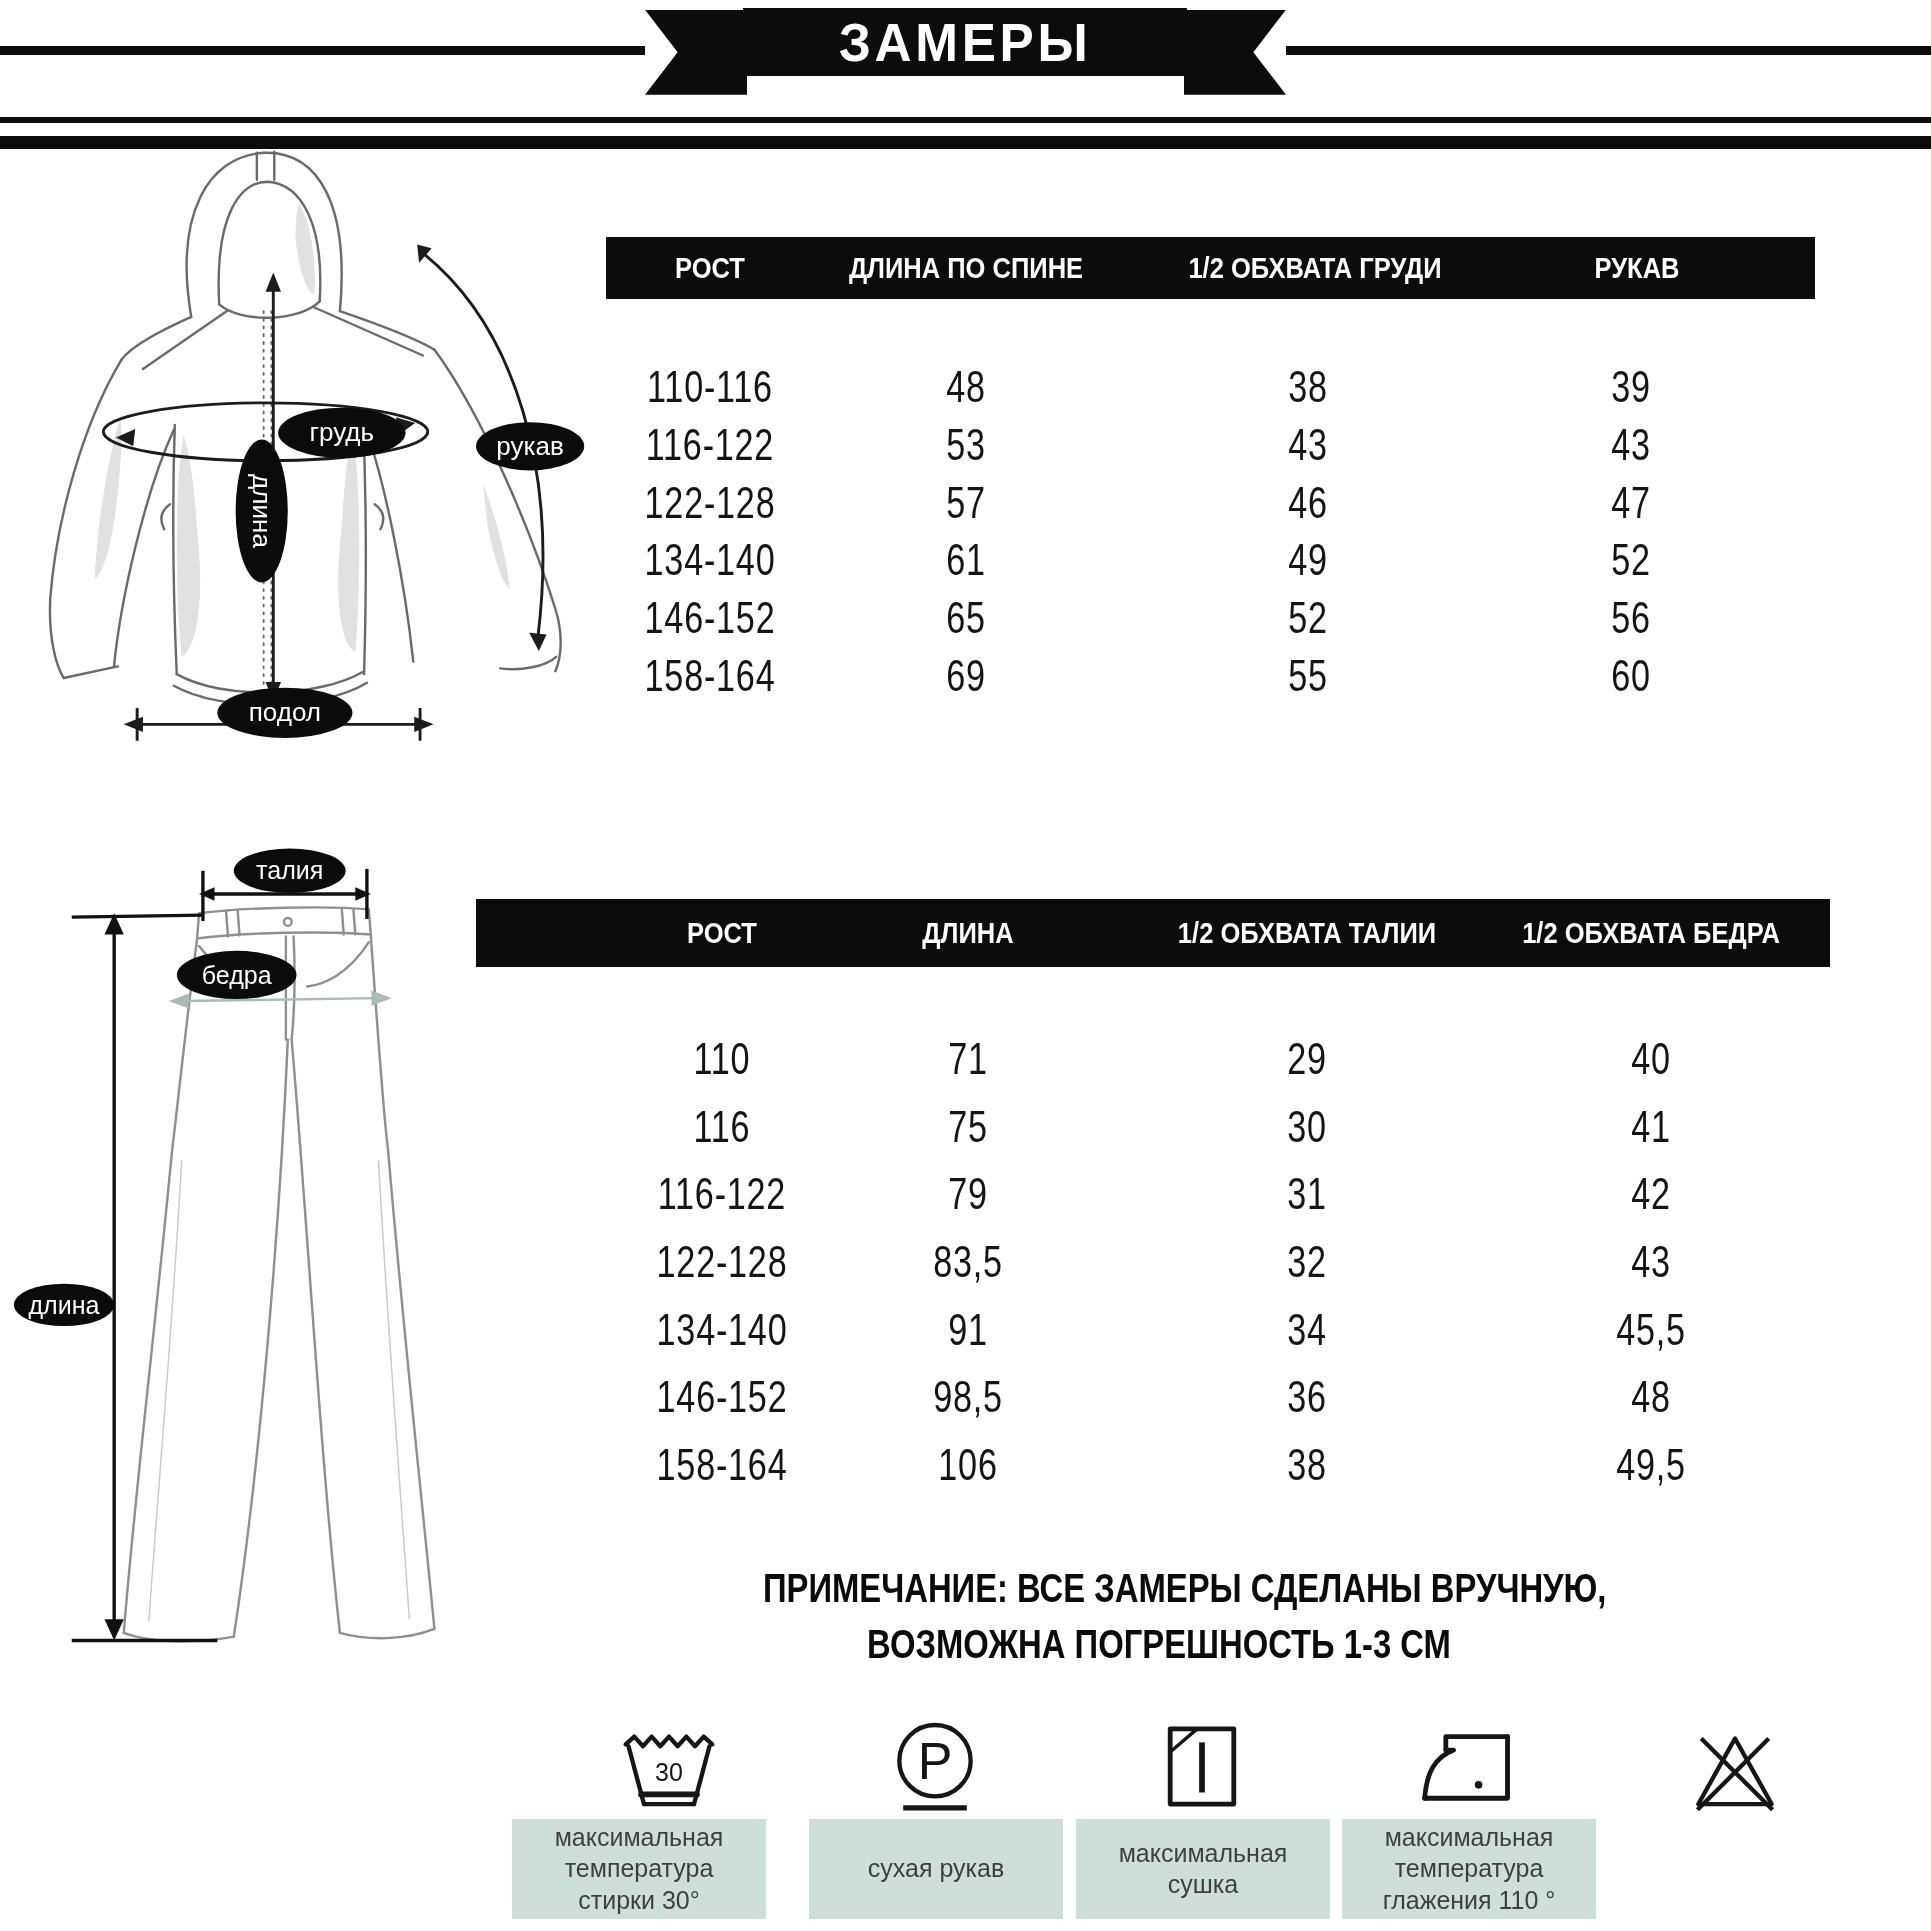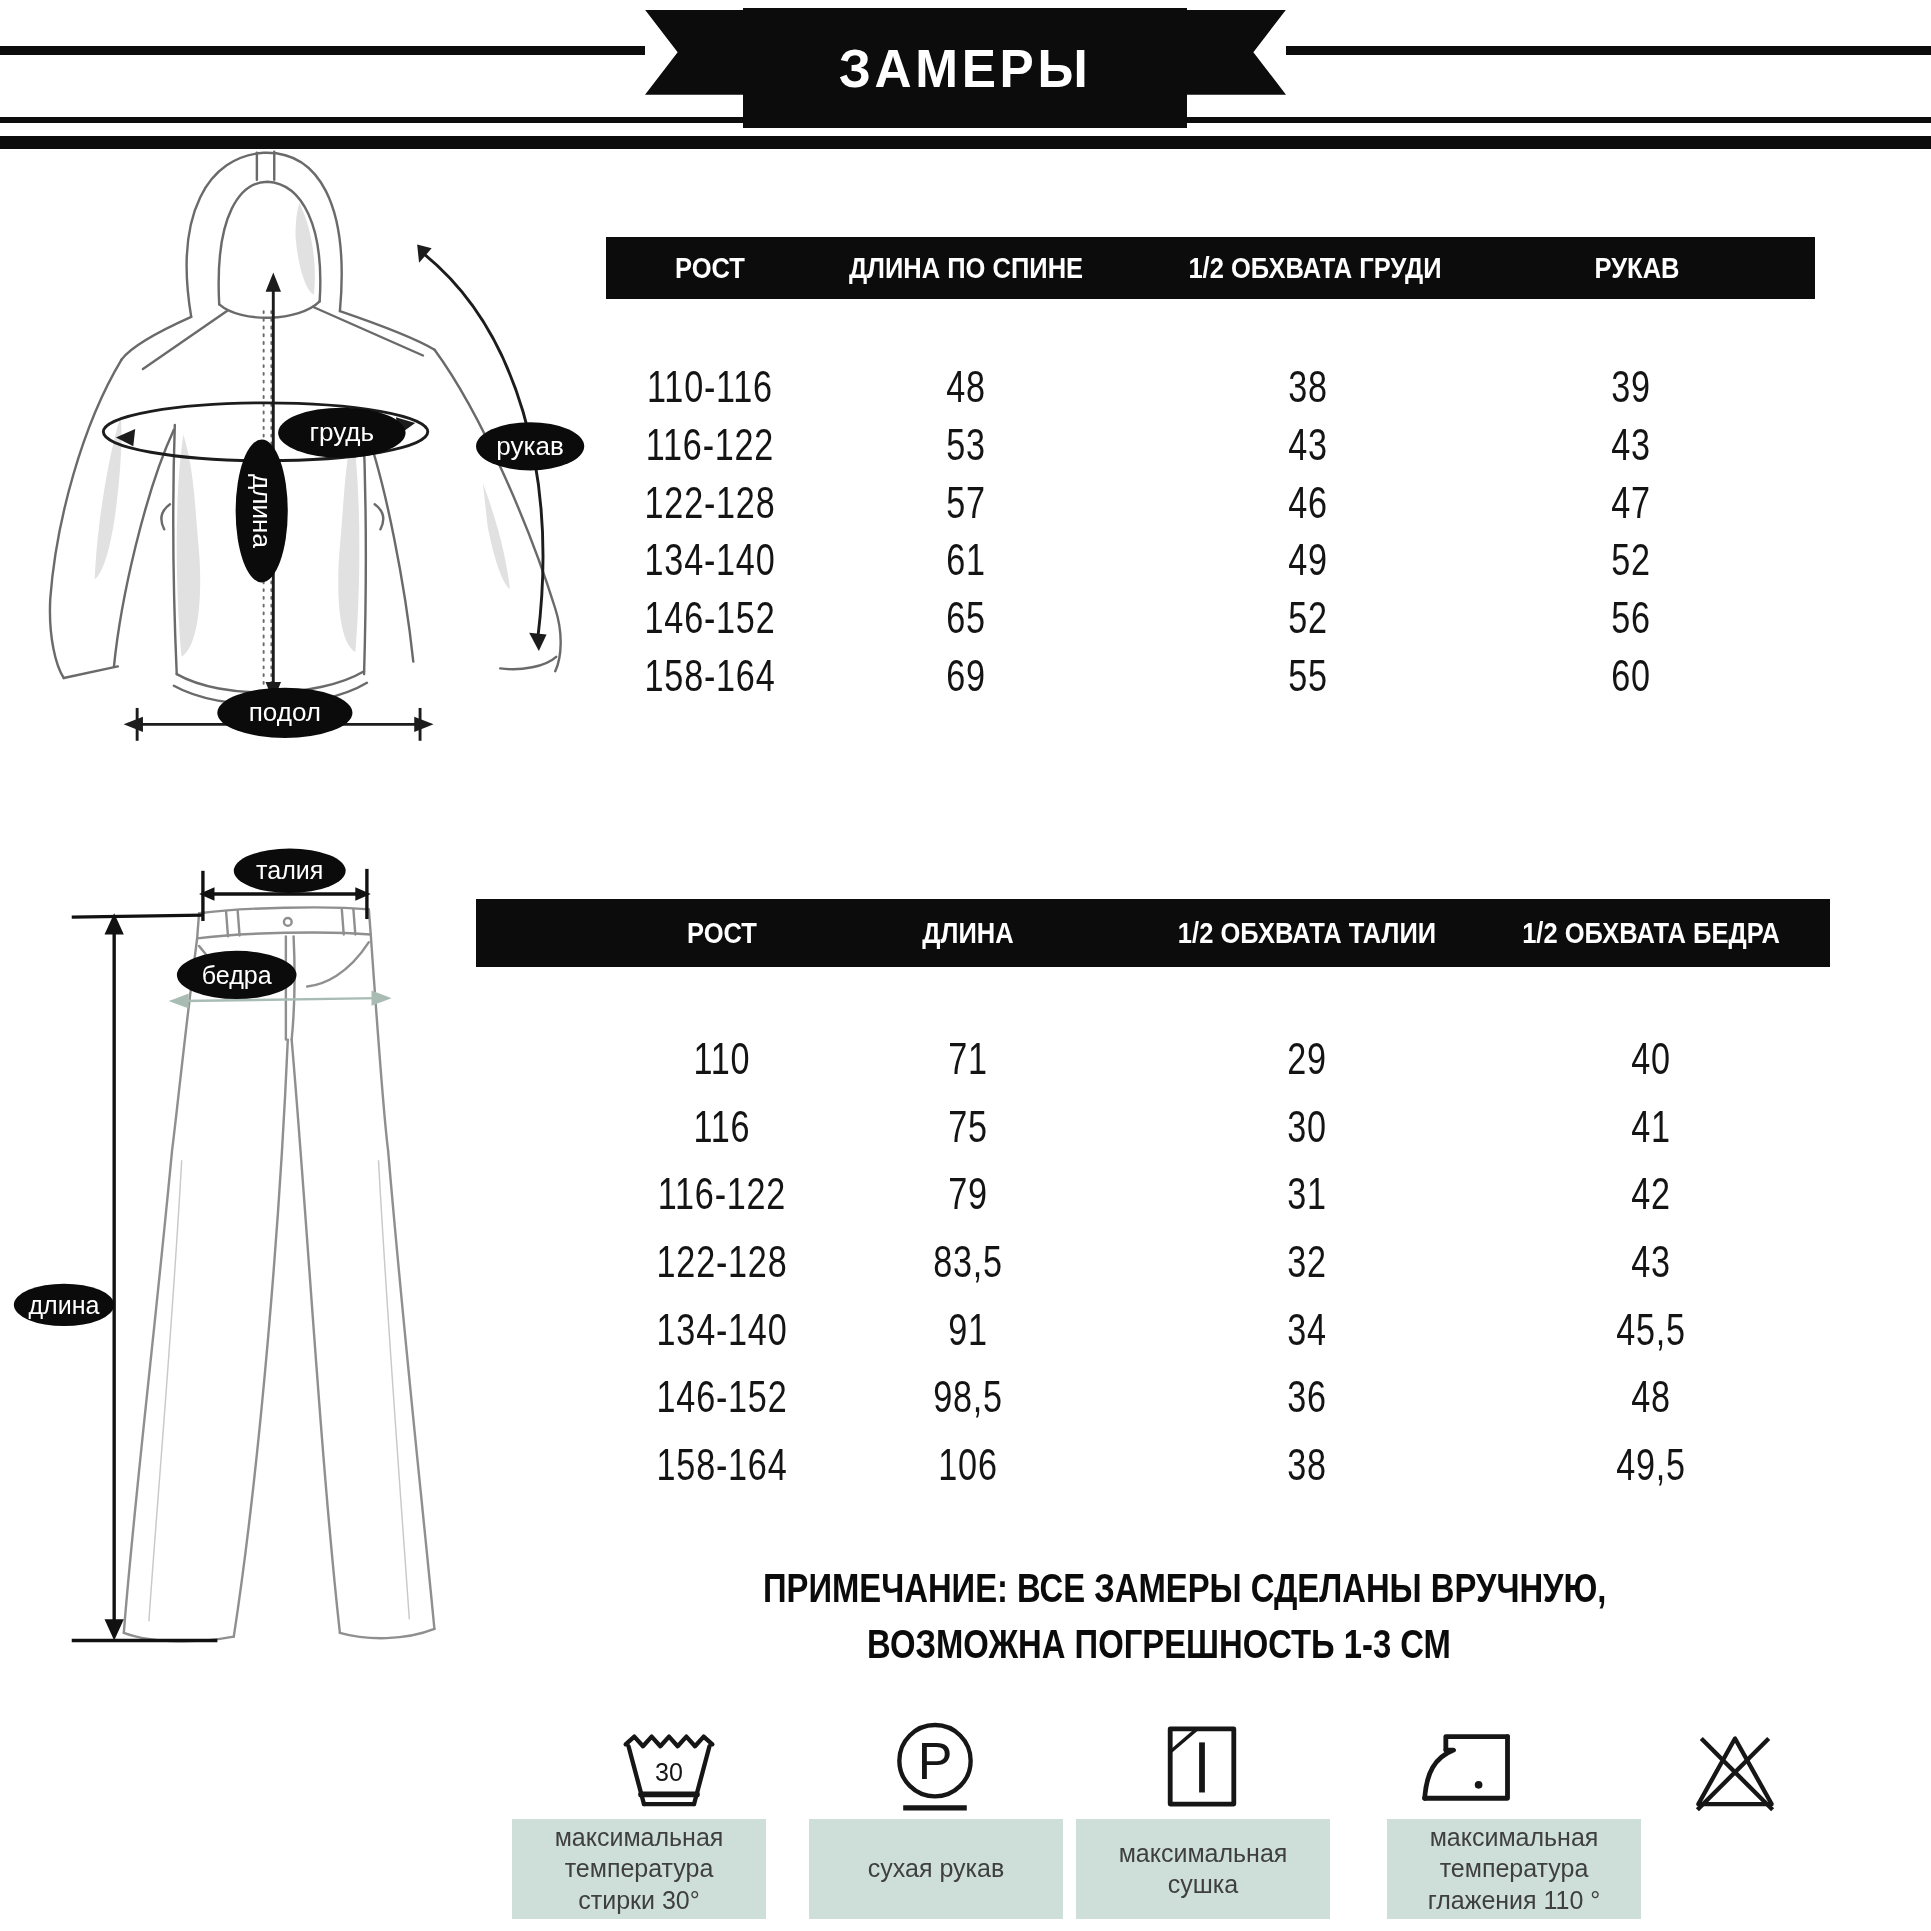--- a/index.html
+++ b/index.html
@@ -6,21 +6,21 @@
   .page{position:relative;width:1931px;height:1931px;background:#fff;overflow:hidden;
         font-family:"Liberation Sans",sans-serif;color:#111;}
   .abs{position:absolute;}
   
   .hline{position:absolute;top:46px;height:8.7px;background:#0c0c0c;}
   .hl-left{left:0;width:645px;}
   .hl-right{left:1286px;width:645px;}
   .ribbon-tail{position:absolute;top:9.7px;width:102px;height:85px;background:#0c0c0c;}
   .tail-left{left:645px;clip-path:polygon(0 0,100% 0,100% 100%,0 100%,32% 50%);}
   .tail-right{left:1184px;clip-path:polygon(0 0,100% 0,68% 50%,100% 100%,0 100%);}
-  .banner-box{position:absolute;left:743px;top:7.7px;width:444px;height:120px;background:#0c0c0c;
+  .banner-box{position:absolute;left:743px;top:7.7px;width:444px;height:68px;background:#0c0c0c;
               display:flex;align-items:center;justify-content:center;}
   .banner-box span{color:#fff;font-size:54px;font-weight:700;letter-spacing:3.9px;
                    transform:scaleX(.95);white-space:nowrap;}
   .rule-thin{position:absolute;left:0;top:117px;width:1931px;height:5.8px;background:#0c0c0c;}
   .rule-thick{position:absolute;left:0;top:136px;width:1931px;height:12.6px;background:#0c0c0c;}
   
   .tbl{position:absolute;}
   .tbl .bar{position:absolute;left:0;top:0;background:#0c0c0c;}
   .hc{position:absolute;color:#fff;font-weight:700;font-size:29px;white-space:nowrap;
       transform:translate(-50%,-50%) scaleX(.88);}
@@ -292,18 +292,18 @@
 
   <div class="care-box" style="left:512px;">
     <span>максимальная температура стирки 30°</span>
   </div>
   <div class="care-box" style="left:809px;">
     <span>сухая рукав</span>
   </div>
   <div class="care-box" style="left:1076px;">
     <span>максимальная сушка</span>
   </div>
-  <div class="care-box" style="left:1342px;margin-left:45px;">
+  <div class="care-box" style="left:1342px;">
     <span>максимальная температура глажения 110 °</span>
   </div>
 
 </div>
 
 
 </body></html>

